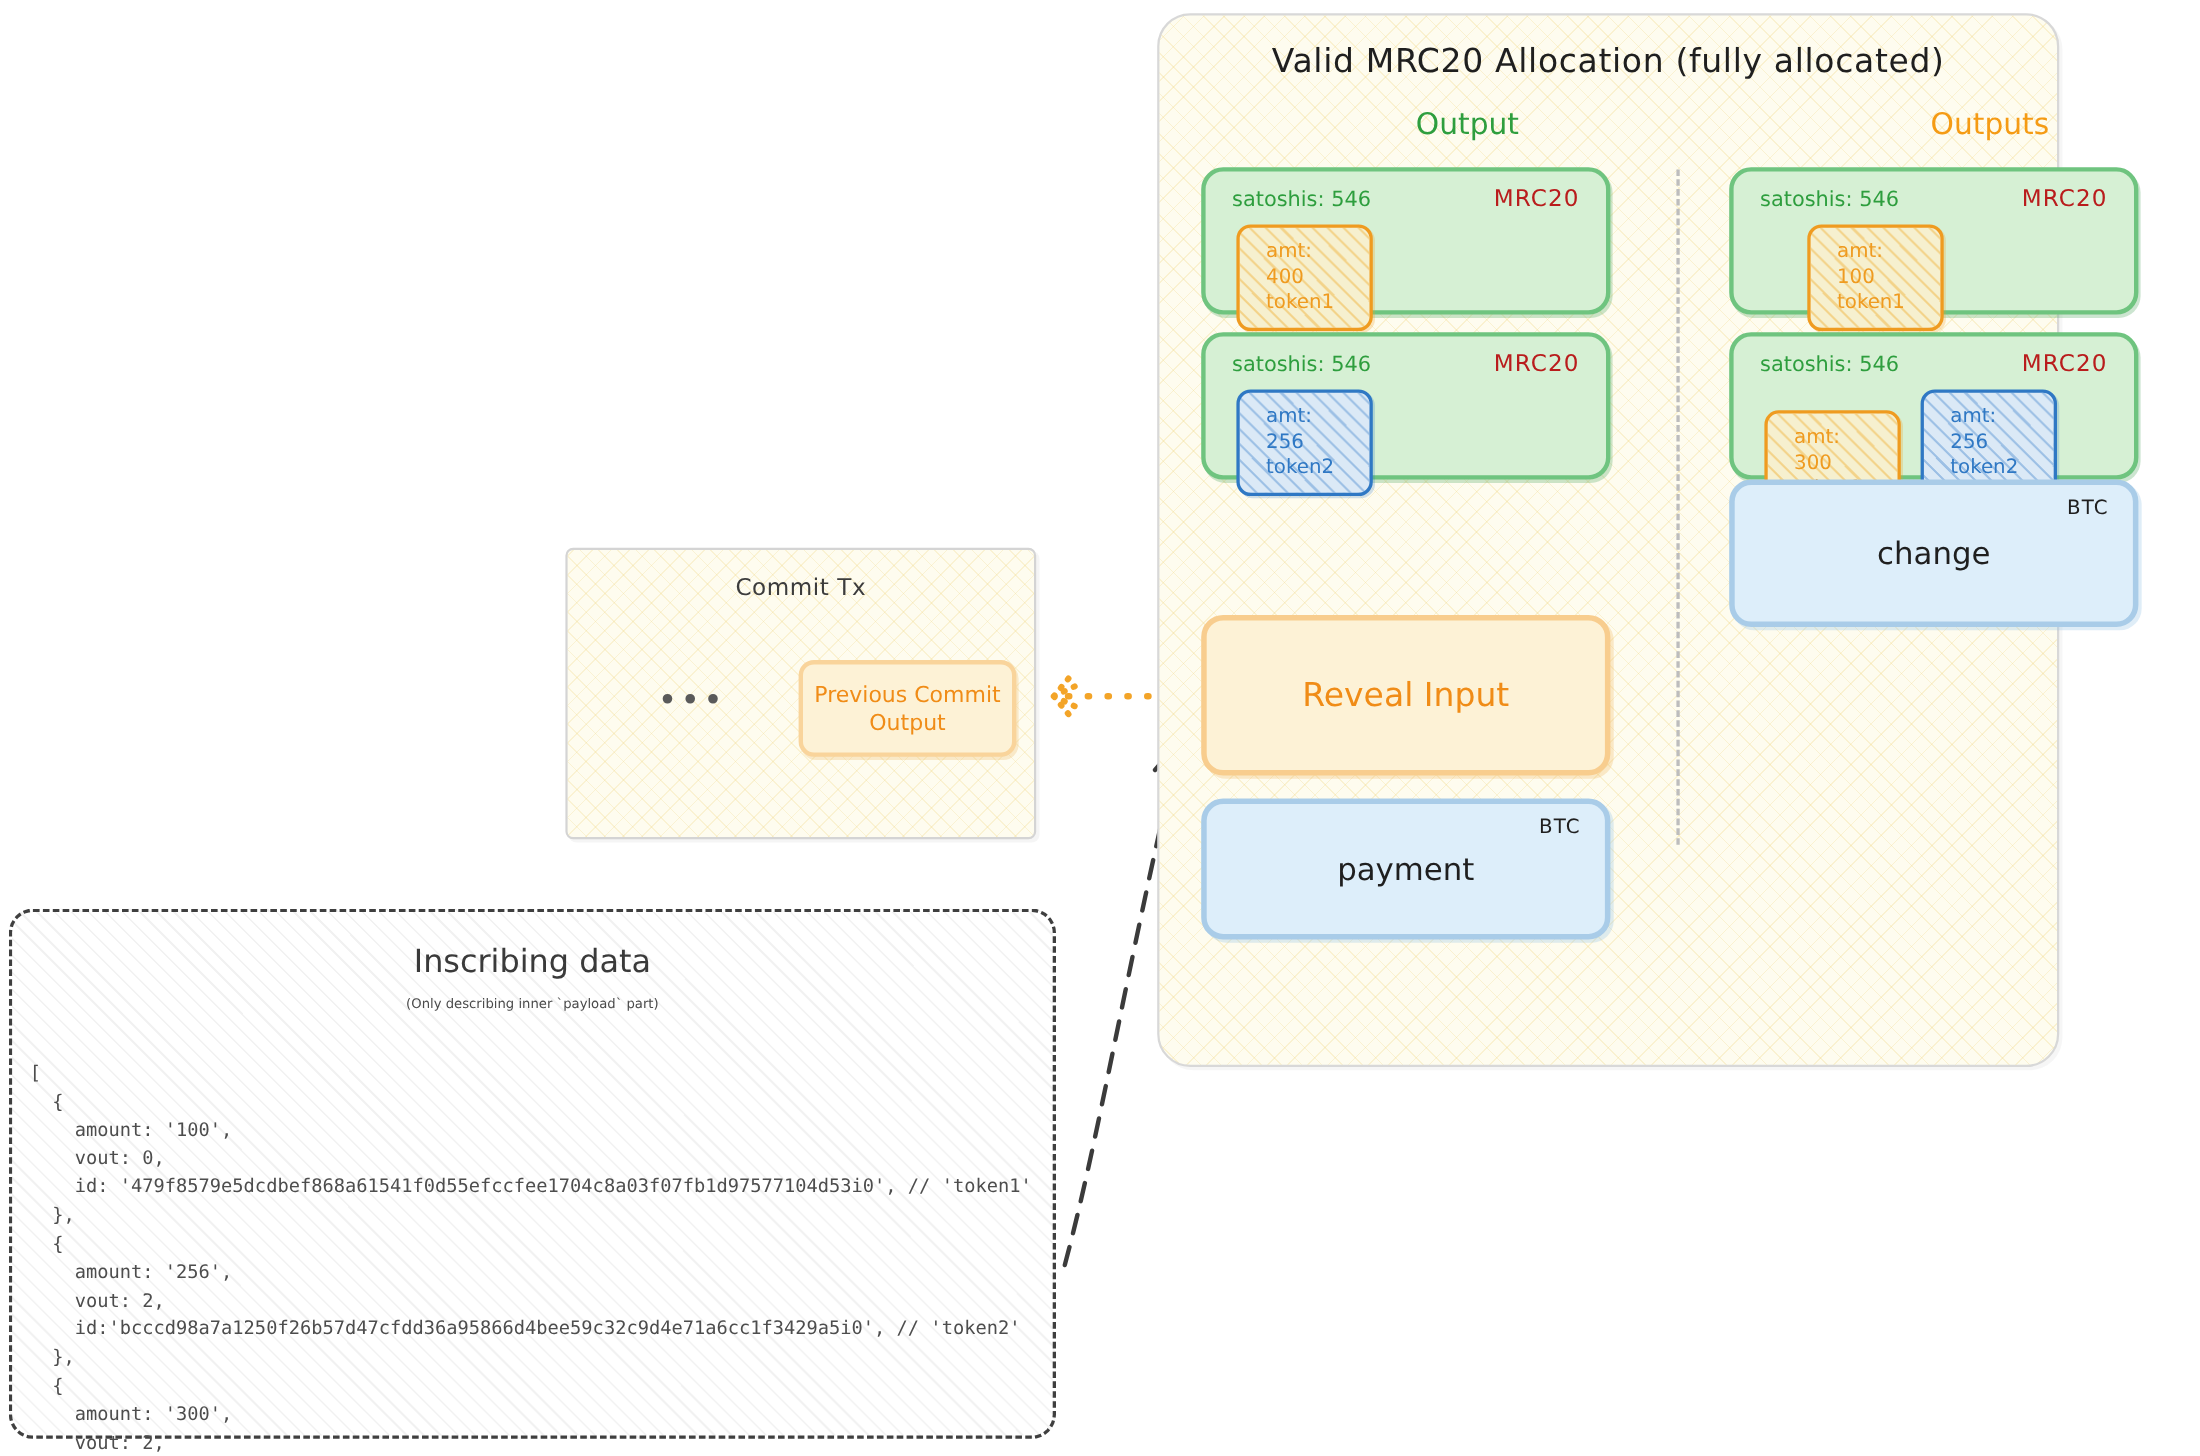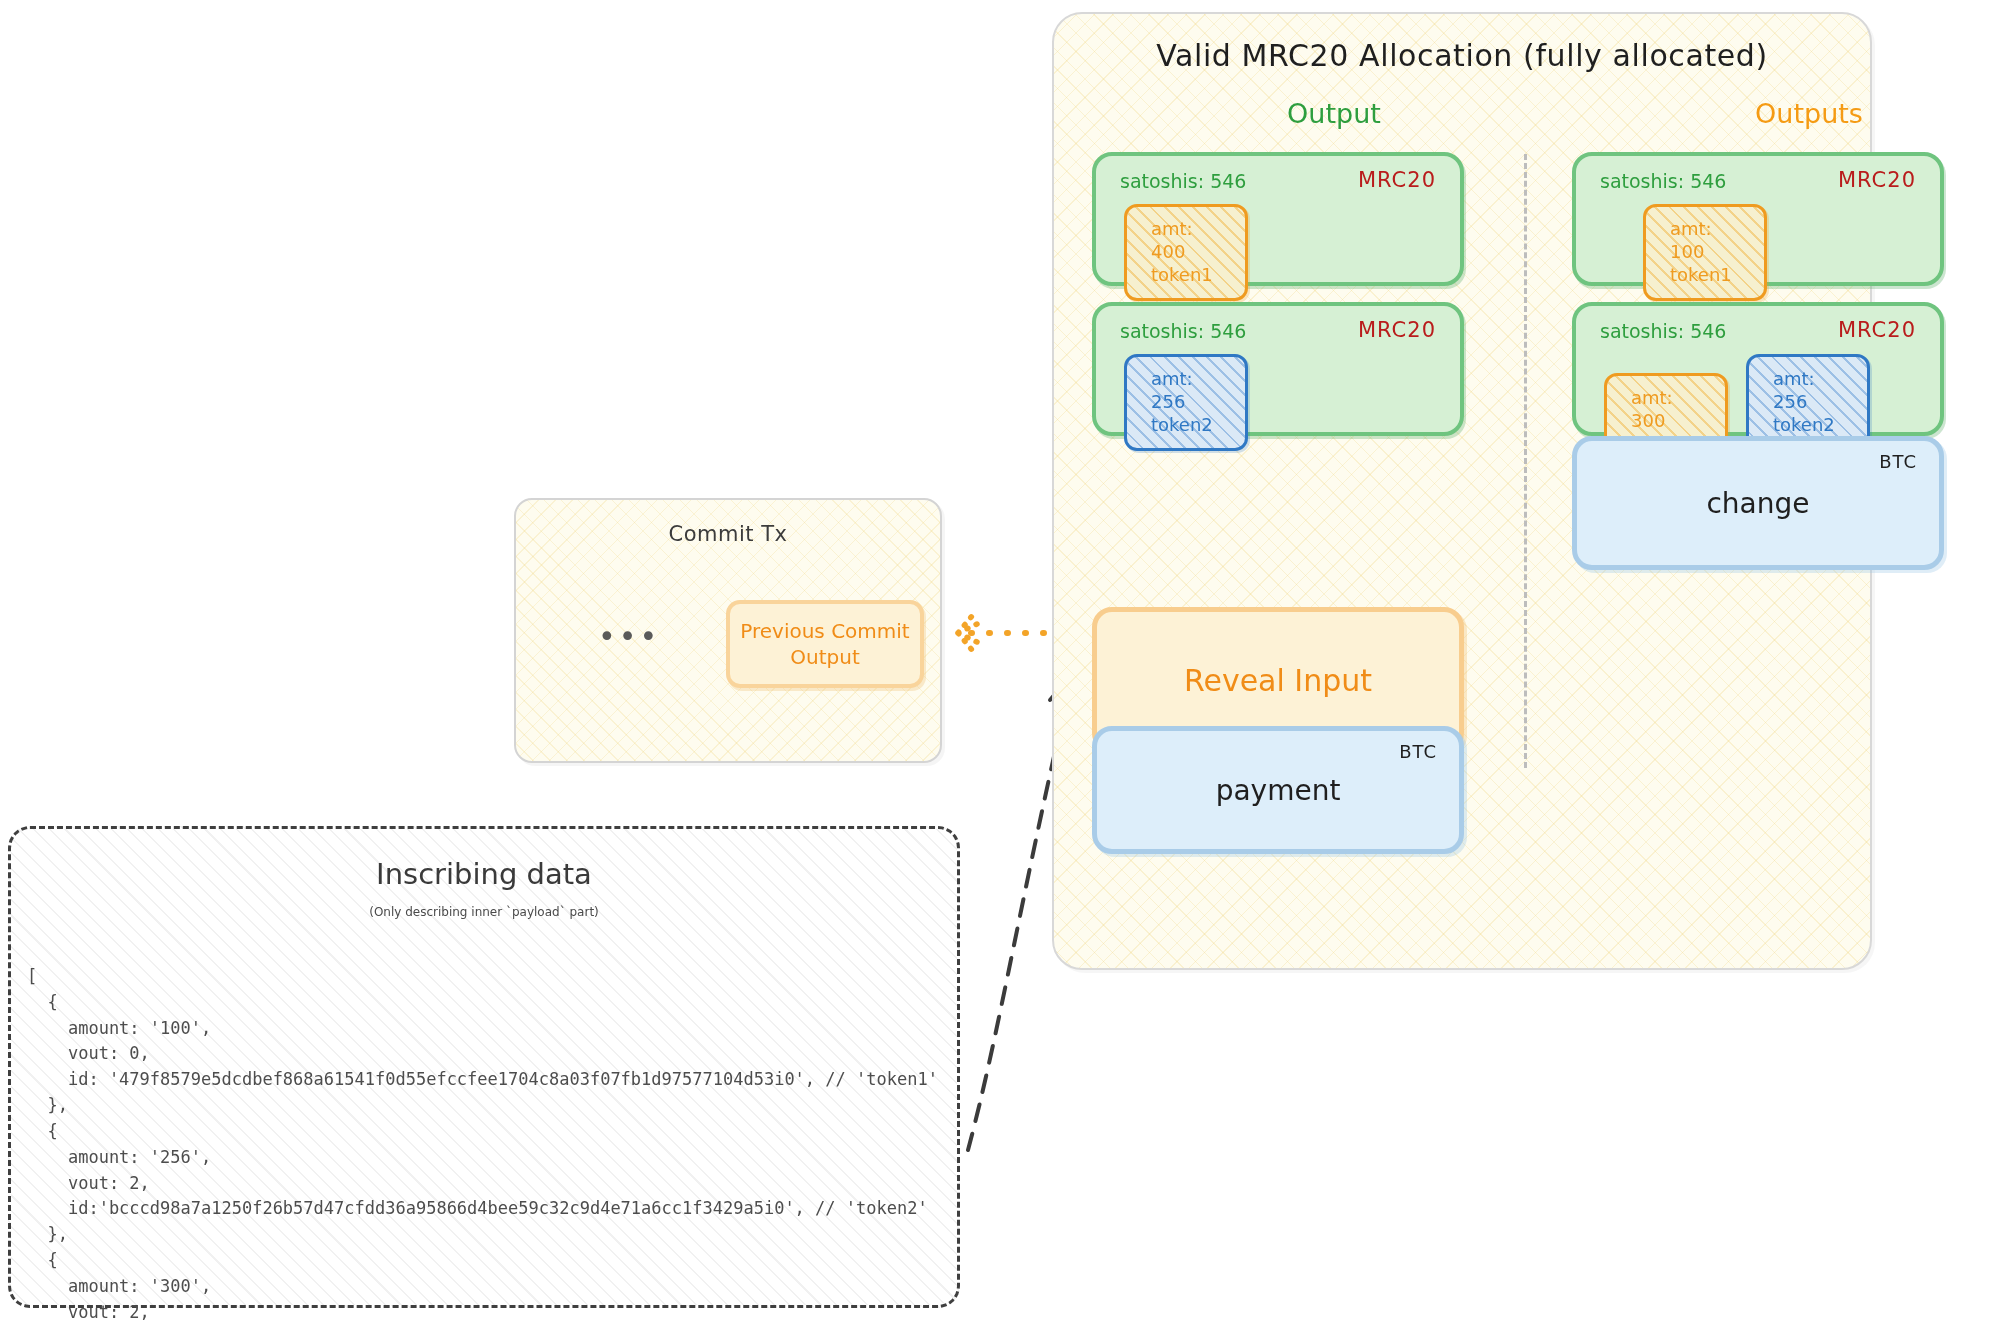--- a/index.html
+++ b/index.html
@@ -86,21 +86,20 @@
 
   
   #reveal-input{
     position:absolute; left:38px; top:545px; width:372px; height:146px;
     border:5px solid #f8cd8e;
     border-radius:20px;
     background:#fdf2d6;
     display:flex; align-items:center; justify-content:center;
     color:#f08c17; font-size:30px;
     box-shadow:3px 3px 0 0 rgba(240,180,90,.28);
-    margin-top:48px;
   }
 
   
   .btc-box{
     position:absolute;
     border:5px solid #a9cce8;
     border-radius:20px;
     background:#ddeefa;
     box-shadow:3px 3px 0 0 rgba(150,195,230,.30);
   }
@@ -111,21 +110,21 @@
   .btc-label{
     position:absolute; left:0; top:0; width:100%; height:100%;
     display:flex; align-items:center; justify-content:center;
     color:#1f1f1f; font-size:28px;
   }
 
   
   #commit-tx{
     position:absolute; left:514px; top:498px; width:428px; height:265px;
     border:2.5px solid #d4d4d4;
-    border-radius:18px;
+    border-radius:7px;
     background:#fefcef;
     background-image:
       repeating-linear-gradient(45deg, rgba(240,214,130,.26) 0 1px, transparent 1px 12px),
       repeating-linear-gradient(-45deg, rgba(240,214,130,.26) 0 1px, transparent 1px 12px);
     box-shadow:3px 3px 0 0 rgba(0,0,0,.04);
   }
   #commit-title{
     position:absolute; top:22px; left:0; width:100%;
     text-align:center; color:#3c3c3c; font-size:21px; letter-spacing:.5px;
   }

